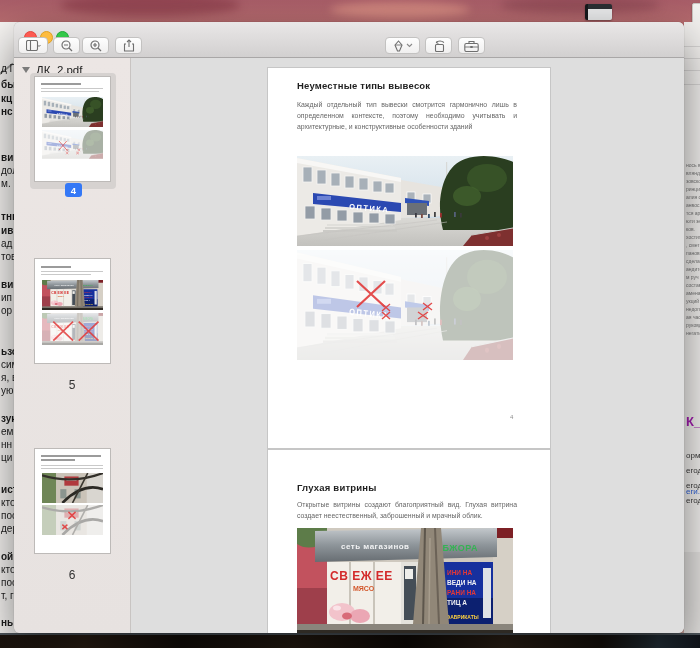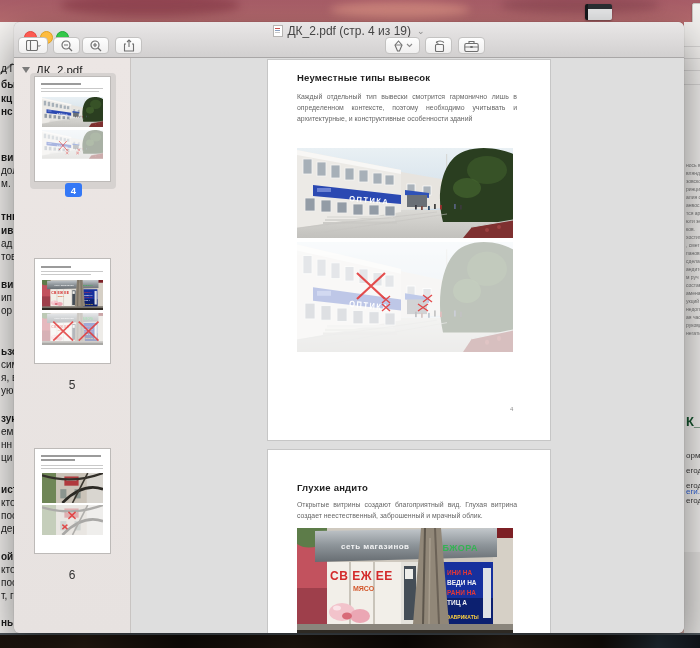--- a/index.html
+++ b/index.html
@@ -9,21 +9,21 @@
   .wallpaper-blotch{position:absolute;border-radius:50%;filter:blur(4px);}
   
   .left-strip{position:absolute;left:0;top:22px;width:34px;height:615px;background:#f7f5f3;overflow:hidden;}
   .right-strip{position:absolute;left:684px;top:22px;width:16px;height:615px;background:#f3f1ef;overflow:hidden;}
   .right-strip .zone-gray{position:absolute;left:0;top:530px;width:16px;height:110px;background:#e6e4e2;}
   .rline{position:absolute;left:0;width:16px;height:1px;background:#d8d6d5;}
   .lfrag{position:absolute;left:1px;font-size:10px;line-height:10px;color:#1d1d1d;white-space:nowrap;}
   .lfrag.b{font-weight:700;}
   .rfrag{position:absolute;left:2px;font-size:5px;line-height:5px;color:#777;white-space:nowrap;}
   .rbig{position:absolute;left:2px;font-size:8px;line-height:8px;color:#3a3a3a;white-space:nowrap;}
-  .rbig.big{font-size:13px;font-weight:700;color:#14532d;}
+  .rbig.big{font-size:13px;font-weight:700;color:#a21caf;}
   .rbig.link{color:#2f62d8;}
   .pencil-line{position:absolute;left:-3px;top:46px;width:18px;height:2px;background:#9a9a98;transform:rotate(-38deg);}
   .bottom-strip{position:absolute;left:0;top:633px;width:700px;height:15px;
     background:linear-gradient(90deg,#1b140e,#2a1e14 12%,#120d09 26%,#241a11 42%,#0e0a07 58%,#2b2016 72%,#15100b 86%,#232f38 94%,#10141a);
     border-top:2px solid #4e565c;}
   .desk-icon{position:absolute;border-radius:2px;box-shadow:0 1px 2px rgba(0,0,0,.35);}
   .desk-icon.film{left:585px;top:4px;width:24px;height:16px;background:linear-gradient(180deg,#2b2f33 0 30%,#e8e9ea 30%);border-left:3px solid #17191c;}
   .desk-icon.doc{left:692px;top:3px;width:8px;height:19px;background:#f2f1ef;border:1px solid #c9c6c2;}
   
   .window{position:absolute;left:14px;top:22px;width:670px;height:611px;border-radius:6px;overflow:hidden;
@@ -57,21 +57,21 @@
   .page-badge{position:absolute;left:51px;top:125px;width:17px;height:14px;background:#3478f6;border-radius:3px;
     color:#fff;font-size:9.5px;font-weight:700;display:flex;align-items:center;justify-content:center;}
   .thumb-label{position:absolute;width:116px;text-align:center;font-size:12px;color:#333;}
   .lab5{top:320px;} .lab6{top:510px;}
   .tline{position:absolute;background:#9b9b9b;height:2px;}
   .tline.lt{background:#c9c9c9;height:1px;}
   .tphoto{position:absolute;left:7px;width:61px;overflow:hidden;}
   .tphoto svg{display:block;width:100%;height:100%;}
   .viewer{position:relative;flex:1;background:#dedede;overflow:hidden;}
   .page{position:absolute;left:137px;width:282px;background:#fff;box-shadow:0 0 0 1px #c6c6c6;}
-  .page4{top:2px;height:380px;}
+  .page4{top:10px;height:380px;}
   .page5{top:392px;height:310px;}
   .p-head{position:absolute;left:29px;font-size:9.5px;font-weight:700;color:#1f1f1f;letter-spacing:.2px;}
   .p-body{position:absolute;left:29px;width:220px;font-size:6.9px;line-height:10.8px;color:#666;text-align:justify;}
   .p-num{position:absolute;left:242px;font-size:6px;color:#8f8f8f;}
   .photo{position:absolute;left:29px;width:216px;overflow:hidden;background:#fff;}
   .photo svg{display:block;width:100%;height:100%;}
   .photoA{top:88px;height:90px;}
   .photoA2{top:182px;height:110px;}
   .photoB{top:78px;height:160px;}
   .faded{opacity:.3;}
@@ -301,25 +301,20 @@
       <div class="rbig link" style="top: 466px;">еги.</div>
     </div>
 
   <div class="bottom-strip"></div>
 
   <div class="window">
     <div class="header">
       <div class="traffic t-close"></div>
       <div class="traffic t-min"></div>
       <div class="traffic t-zoom"></div>
-      <div class="title-wrap">
-        <div class="title-doc-icon"></div>
-        <div class="title-text">ДК_2.pdf (стр. 4 из 19)</div>
-        <div class="title-chev">⌄</div>
-      </div>
 
       <div class="tb-btn" style="left:4px;width:30px;">
         <svg width="15" height="11" viewBox="0 0 15 11">
           <rect x="0.5" y="0.5" width="11" height="10" rx="1.5" fill="none" stroke="#6f6f6f" stroke-width="1.1"></rect>
           <line x1="4.5" y1="0.5" x2="4.5" y2="10.5" stroke="#6f6f6f" stroke-width="1.1"></line>
           <path d="M12.5,4 L14,5.5 L12.5,7" fill="none" stroke="#6f6f6f" stroke-width="1" transform="rotate(90 13 5.5)"></path>
         </svg>
       </div>
       <div class="tb-btn" style="left:39px;width:27px;">
         <svg width="12" height="12" viewBox="0 0 12 12">
@@ -457,21 +452,21 @@
                 <use href="#street-scene"></use>
               </svg>
             <svg class="xover" viewBox="0 0 216 110">
                 <use href="#xmarks"></use>
               </svg>
           </div>
           <div class="p-num" style="top:346px;">4</div>
         </div>
 
         <div class="page page5">
-          <div class="p-head" style="top:32px;">Глухие андито</div>
+          <div class="p-head" style="top:32px;">Глухая витрины</div>
           <div class="p-body" style="top:50px;">Открытые витрины создают благоприятный вид. Глухая витрина создает неестественный, заброшенный и мрачный облик.</div>
           <div class="photo photoB">
             <svg viewBox="0 0 216 160" preserveAspectRatio="none">
                 <use href="#shop-scene"></use>
               </svg>
           </div>
         </div>
       </div>
     </div>
   </div>

